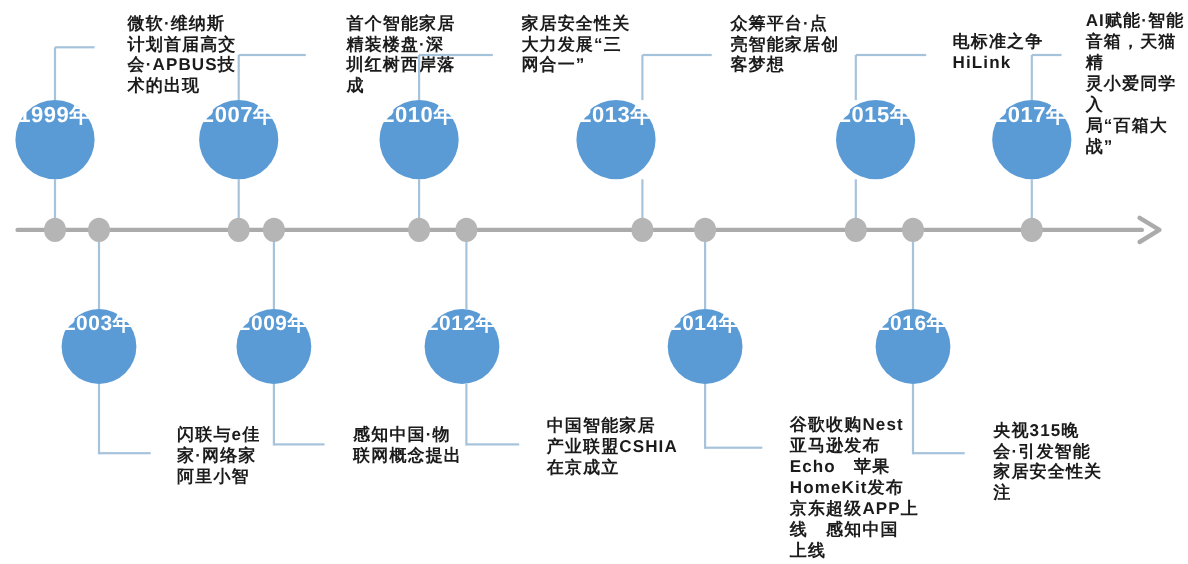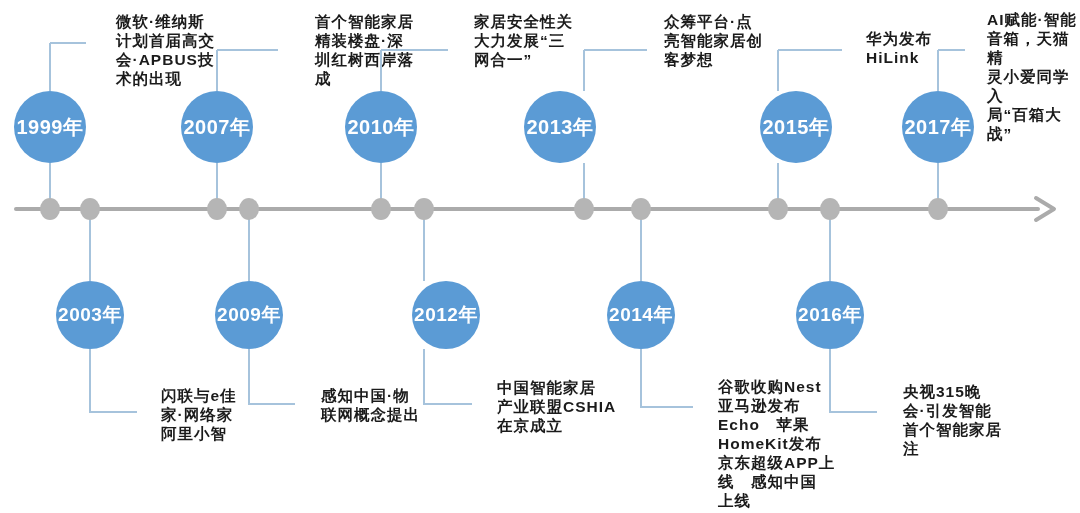--- a/index.html
+++ b/index.html
@@ -14,21 +14,21 @@
     position:relative;width:1080px;height:513px;background:#ffffff;overflow:hidden;
     font-family:"Liberation Sans","DejaVu Sans",sans-serif;
   }
   .axis-line{position:absolute;height:4px;background:var(--axis);border-radius:2px;}
   .arrowhead{position:absolute;}
   .vline{position:absolute;width:2px;background:var(--connector);}
   .hline{position:absolute;height:2px;background:var(--connector);}
   .dot{position:absolute;width:20px;height:22px;border-radius:50%;background:var(--dot);}
   .circle{
     position:absolute;width:72px;height:72px;border-radius:50%;background:var(--circle);
-    color:#ffffff;display:flex;align-items:center;justify-content:center;
+    color:#ffffff;display:flex;align-items:flex-start;justify-content:center;
     font-weight:bold;font-size:20px;letter-spacing:0.5px;
   }
   .circle.top{top:91px;}
   .circle.bottom{top:281px;width:68px;height:68px;font-size:19px;}
   .desc{
     position:absolute;white-space:pre-wrap;font-weight:bold;color:var(--text);
     font-size:15.5px;line-height:19px;letter-spacing:1px;margin-left:20px;
   }
 </style>
 </head>
@@ -105,21 +105,21 @@
     <div class="desc" style="left:454px;top:12px">家居安全性关
 大力发展“三
 网合一”</div>
   </div>
 
   <div>
     <div class="vline" style="left:423px;top:209px;height:72px"></div>
     <div class="vline" style="left:423px;top:349px;height:56px"></div>
     <div class="hline" style="left:424px;top:403px;width:48px"></div>
     <div class="dot" style="left:414px;top:198px"></div>
-    <div class="circle bottom" style="left:412px">
+    <div class="circle bottom" style="left:386px">
         <span>2012年</span>
       </div>
     <div class="desc" style="left:477px;top:378px">中国智能家居
 产业联盟CSHIA
 在京成立</div>
   </div>
 
   <div>
     <div class="vline" style="left:583px;top:50px;height:41px"></div>
     <div class="hline" style="left:584px;top:49px;width:63px"></div>
@@ -151,35 +151,35 @@
   </div>
 
   <div>
     <div class="vline" style="left:777px;top:50px;height:41px"></div>
     <div class="hline" style="left:778px;top:49px;width:64px"></div>
     <div class="vline" style="left:777px;top:163px;height:46px"></div>
     <div class="dot" style="left:768px;top:198px"></div>
     <div class="circle top" style="left:760px">
         <span>2015年</span>
       </div>
-    <div class="desc" style="left:846px;top:29px">华为发布
+    <div class="desc" style="left:846px;top:29px">电标准之争
 HiLink</div>
   </div>
 
   <div>
     <div class="vline" style="left:829px;top:209px;height:72px"></div>
     <div class="vline" style="left:829px;top:349px;height:64px"></div>
     <div class="hline" style="left:830px;top:411px;width:47px"></div>
     <div class="dot" style="left:820px;top:198px"></div>
     <div class="circle bottom" style="left:796px">
         <span>2016年</span>
       </div>
     <div class="desc" style="left:883px;top:382px">央视315晚
 会·引发智能
-首个智能家居
+家居安全性关
 注</div>
   </div>
 
   <div>
     <div class="vline" style="left:937px;top:50px;height:41px"></div>
     <div class="hline" style="left:938px;top:49px;width:27px"></div>
     <div class="vline" style="left:937px;top:163px;height:46px"></div>
     <div class="dot" style="left:928px;top:198px"></div>
     <div class="circle top" style="left:902px">
         <span>2017年</span>

